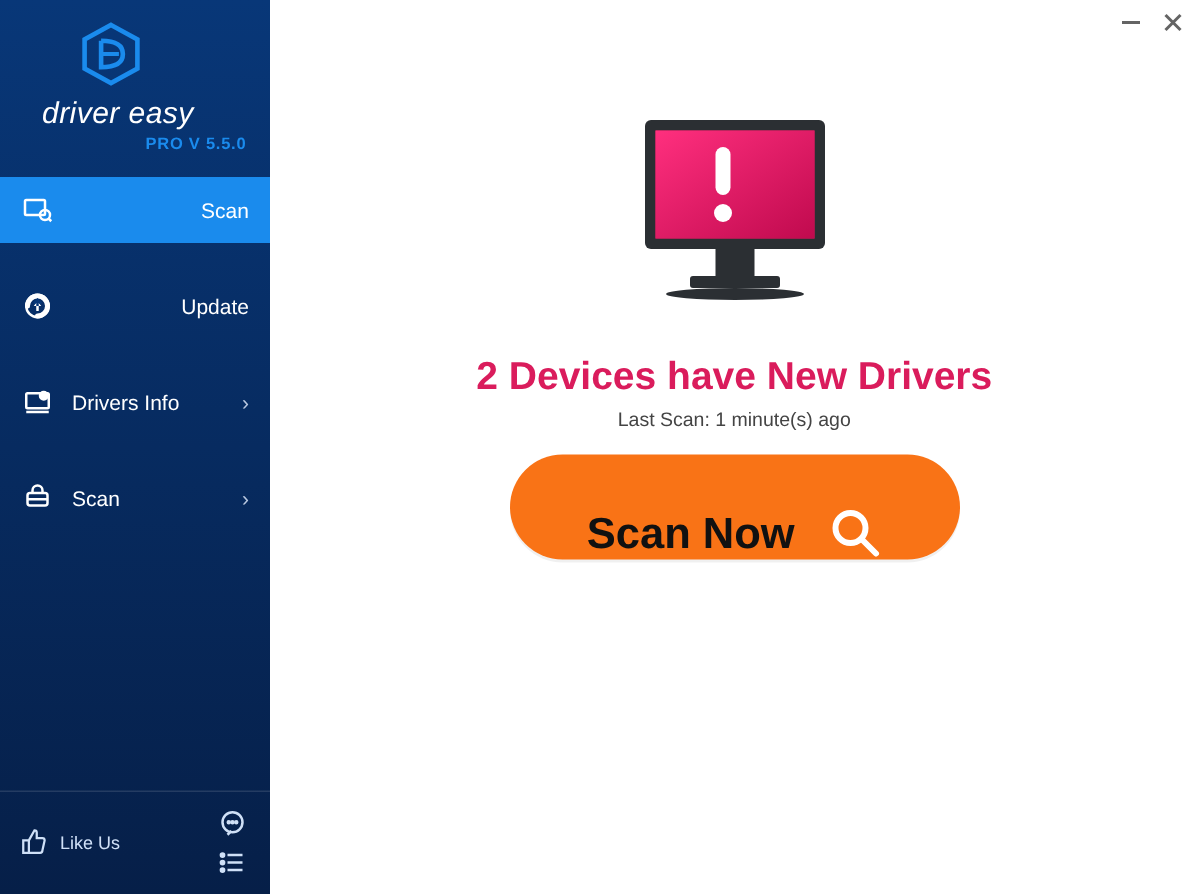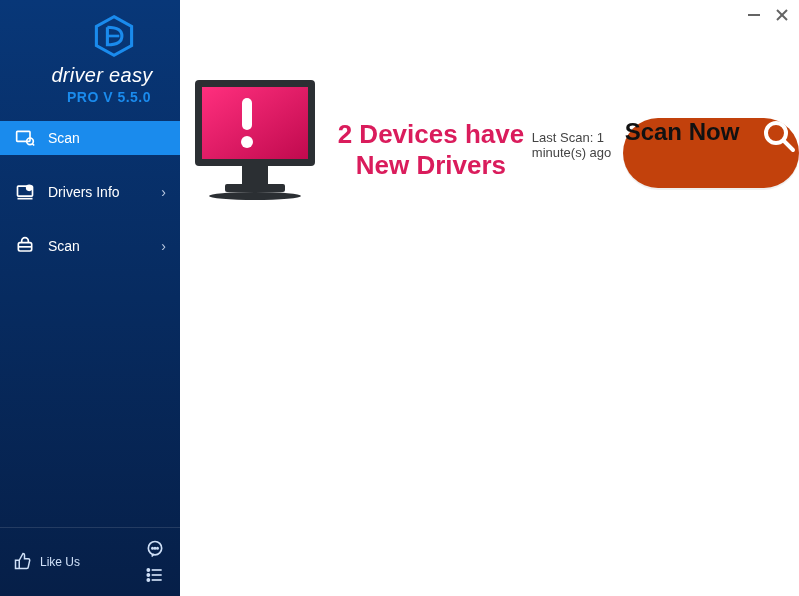--- a/index.html
+++ b/index.html
@@ -22,51 +22,52 @@
     background: linear-gradient(to bottom, #083778 0%, #061f48 100%);
     display: flex;
     flex-direction: column;
     flex-shrink: 0;
     position: relative;
   }
   .logo-block {
     padding: 14px 4px 8px 14px;
     display: flex;
     flex-direction: column;
-    align-items: center;
+    align-items: flex-start;
   }
   .logo-svg { margin-left: 38px; }
   .brand {
     color: #fff;
     font-style: italic;
     font-weight: 500;
     font-size: 20px;
     margin-top: 2px;
     margin-left: 14px;
     letter-spacing: 0.3px;
   }
   .version {
     color: #1a8bed;
-    font-size: 14px;
+    font-size: 11px;
     font-weight: 700;
     margin-top: 2px;
-    margin-left: 28px;
+    margin-left: 83px;
     letter-spacing: 0.5px;
   }
   .nav { margin-top: 8px; }
   .nav-item {
     display: flex;
     align-items: center;
-    height: 34px;
+    height: 44px;
     padding: 0 14px;
     color: #fff;
     font-size: 14px;
     cursor: pointer;
     margin-bottom: 20px;
     position: relative;
+    justify-content: space-between;
   }
   .nav-item.active {
     background: #1a8bed;
   }
   .nav-item .icon {
     width: 22px;
     height: 22px;
     margin-right: 12px;
     display: flex;
     align-items: center;
@@ -116,47 +117,48 @@
     position: absolute;
     top: 8px;
     right: 10px;
     display: flex;
     gap: 14px;
     color: #666;
   }
   .window-controls span { cursor: pointer; font-size: 16px; }
   .content {
     display: flex;
+    flex-direction: column;
     align-items: center;
     padding-top: 72px;
   }
   .monitor-wrap { margin-bottom: 18px; }
   .headline {
     color: #da1c5c;
     font-size: 26px;
     font-weight: 700;
     text-align: center;
     margin-bottom: 6px;
   }
   .subline {
     color: #444;
     font-size: 13px;
     margin-bottom: 16px;
   }
   .scan-btn {
-    background: #c2410c;
+    background: #f97316;
     color: #111;
     border: none;
     border-radius: 40px;
     width: 300px;
     height: 70px;
-    font-size: 24px;
+    font-size: 29px;
     font-weight: 700;
     display: flex;
-    align-items: flex-start;
+    align-items: flex-end;
     justify-content: center;
     gap: 22px;
     cursor: pointer;
     box-shadow: 0 2px 0 rgba(0,0,0,0.06);
   }
   .scan-btn .mag {
     width: 36px; height: 36px;
   }
 </style>
 </head>
@@ -183,20 +185,30 @@
         <span class="icon">
           <svg width="20" height="20" viewBox="0 0 24 24" fill="none" stroke="#fff" stroke-width="2">
             <rect x="2" y="4" width="16" height="12" rx="1"></rect>
             <circle cx="18" cy="16" r="4"></circle>
             <line x1="21" y1="19" x2="23" y2="21"></line>
           </svg>
         </span>
         <span>Scan</span>
       </div>
 
+      <div class="nav-item">
+        <span class="icon">
+          <svg width="20" height="20" viewBox="0 0 24 24" fill="#fff">
+            <path d="M12 2a10 10 0 0 0-10 10 2 2 0 0 0 4 0 6 6 0 1 1 6 6 2 2 0 0 0 0 4 10 10 0 0 0 0-20zM9 12l3-4 3 4h-2v4h-2v-4H9z" fill="#fff"></path>
+            <circle cx="12" cy="12" r="9" fill="none" stroke="#fff" stroke-width="2"></circle>
+            <path d="M12 7v5M9 10l3-3 3 3" fill="none" stroke="#083778" stroke-width="2"></path>
+          </svg>
+        </span>
+        <span>Update</span>
+      </div>
 
       <div class="nav-item">
         <span class="icon">
           <svg width="20" height="20" viewBox="0 0 24 24" fill="none" stroke="#fff" stroke-width="2">
             <rect x="3" y="5" width="18" height="12" rx="1"></rect>
             <line x1="3" y1="20" x2="21" y2="20"></line>
             <circle cx="17" cy="7" r="3" fill="#fff"></circle>
             <text x="17" y="9" text-anchor="middle" font-size="5" fill="#083778" font-weight="bold">i</text>
           </svg>
         </span>

